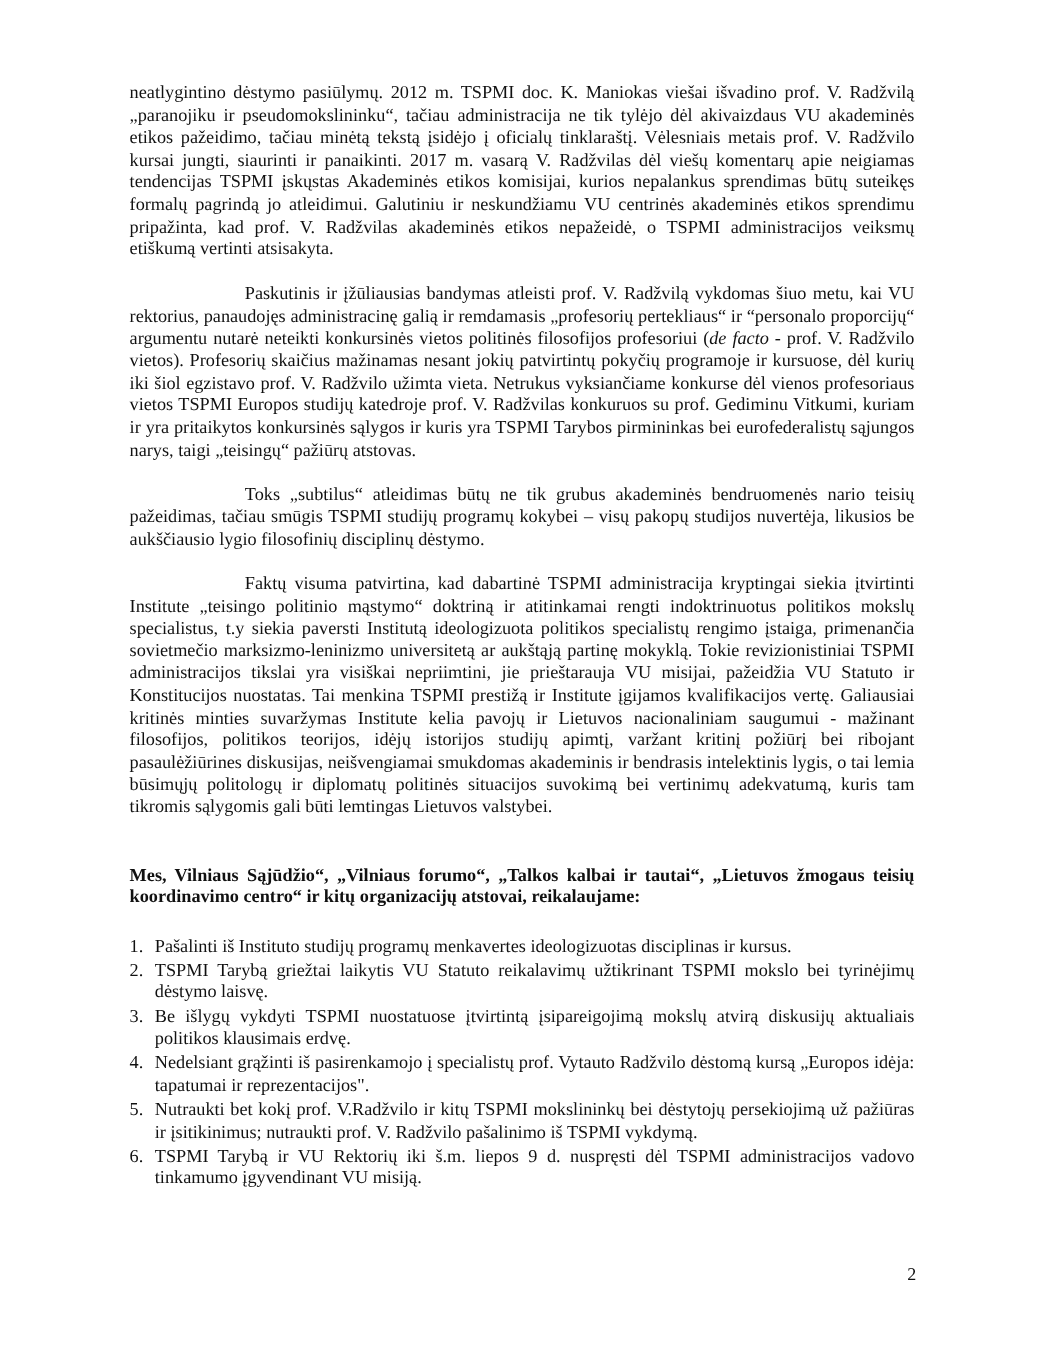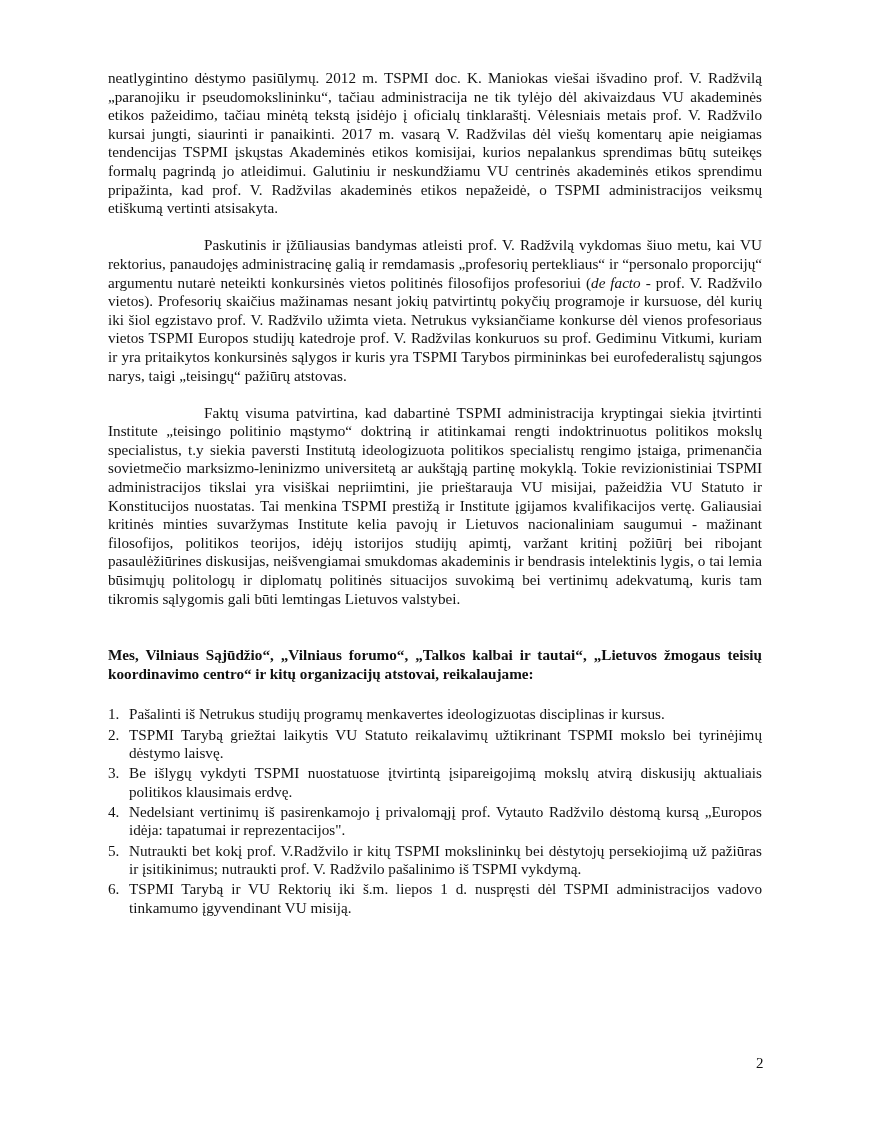--- a/index.html
+++ b/index.html
@@ -25,28 +25,29 @@
     .page-number { position: absolute; left: 756px; top: 1055px; font-size: 15px; }
   </style>
 </head>
 <body>
 
 <div class="page">
   <p>neatlygintino dėstymo pasiūlymų. 2012 m. TSPMI doc. K. Maniokas viešai išvadino prof. V. Radžvilą „paranojiku ir pseudomokslininku“, tačiau administracija ne tik tylėjo dėl akivaizdaus VU akademinės etikos pažeidimo, tačiau minėtą tekstą įsidėjo į oficialų tinklaraštį. Vėlesniais metais prof. V. Radžvilo kursai jungti, siaurinti ir panaikinti. 2017 m. vasarą V. Radžvilas dėl viešų komentarų apie neigiamas tendencijas TSPMI įskųstas Akademinės etikos komisijai, kurios nepalankus sprendimas būtų suteikęs formalų pagrindą jo atleidimui. Galutiniu ir neskundžiamu VU centrinės akademinės etikos sprendimu pripažinta, kad prof. V. Radžvilas akademinės etikos nepažeidė, o TSPMI administracijos veiksmų etiškumą vertinti atsisakyta.</p>
 
   <p class="indent gap1"><span>Paskutinis ir įžūliausias bandymas atleisti prof. V. Radžvilą vykdomas šiuo metu, kai VU rektorius, panaudojęs administracinę galią ir remdamasis „profesorių pertekliaus“ ir “personalo proporcijų“ argumentu nutarė neteikti konkursinės vietos politinės filosofijos profesoriui (</span><i>de facto</i><span> - prof. V. Radžvilo vietos). Profesorių skaičius mažinamas nesant jokių patvirtintų pokyčių programoje ir kursuose, dėl kurių iki šiol egzistavo prof. V. Radžvilo užimta vieta. Netrukus vyksiančiame konkurse dėl vienos profesoriaus vietos TSPMI Europos studijų katedroje prof. V. Radžvilas konkuruos su prof. Gediminu Vitkumi, kuriam ir yra pritaikytos konkursinės sąlygos ir kuris yra TSPMI Tarybos pirmininkas bei eurofederalistų sąjungos narys, taigi „teisingų“ pažiūrų atstovas.</span></p>
 
+  <p class="indent gap1">Toks „subtilus“ atleidimas būtų ne tik grubus akademinės bendruomenės nario teisių pažeidimas, tačiau smūgis TSPMI studijų programų kokybei – visų pakopų studijos nuvertėja, likusios be aukščiausio lygio filosofinių disciplinų dėstymo.</p>
 
   <p class="indent gap1">Faktų visuma patvirtina, kad dabartinė TSPMI administracija kryptingai siekia įtvirtinti Institute „teisingo politinio mąstymo“ doktriną ir atitinkamai rengti indoktrinuotus politikos mokslų specialistus, t.y siekia paversti Institutą ideologizuota politikos specialistų rengimo įstaiga, primenančia sovietmečio marksizmo-leninizmo universitetą ar aukštąją partinę mokyklą.  Tokie revizionistiniai TSPMI administracijos tikslai yra visiškai nepriimtini, jie prieštarauja VU misijai, pažeidžia VU Statuto ir Konstitucijos nuostatas. Tai menkina TSPMI prestižą ir Institute įgijamos kvalifikacijos vertę. Galiausiai kritinės minties suvaržymas Institute kelia pavojų ir Lietuvos nacionaliniam saugumui - mažinant filosofijos, politikos teorijos, idėjų istorijos studijų apimtį, varžant kritinį požiūrį bei ribojant pasaulėžiūrines diskusijas, neišvengiamai smukdomas akademinis ir bendrasis intelektinis lygis, o tai lemia būsimųjų politologų ir diplomatų politinės situacijos suvokimą bei vertinimų adekvatumą, kuris tam tikromis sąlygomis gali būti lemtingas Lietuvos valstybei.</p>
 
   <p class="heading">Mes, Vilniaus Sąjūdžio“, „Vilniaus forumo“, „Talkos kalbai ir tautai“, „Lietuvos žmogaus teisių koordinavimo centro“ ir kitų organizacijų atstovai, reikalaujame:</p>
 
   <ol>
-    <li><span class="num">1.</span><span>Pašalinti iš Netrukus studijų programų menkavertes ideologizuotas disciplinas ir kursus.</span></li>
+    <li><span class="num">1.</span><span>Pašalinti iš Instituto studijų programų menkavertes ideologizuotas disciplinas ir kursus.</span></li>
     <li><span class="num">2.</span><span>TSPMI Tarybą griežtai laikytis VU Statuto reikalavimų užtikrinant TSPMI mokslo bei tyrinėjimų dėstymo laisvę.</span></li>
     <li><span class="num">3.</span><span>Be išlygų vykdyti TSPMI nuostatuose įtvirtintą įsipareigojimą mokslų atvirą diskusijų aktualiais politikos klausimais erdvę.</span></li>
-    <li><span class="num">4.</span><span>Nedelsiant vertinimų iš pasirenkamojo į privalomąjį prof. Vytauto Radžvilo dėstomą kursą „Europos idėja: tapatumai ir reprezentacijos".</span></li>
+    <li><span class="num">4.</span><span>Nedelsiant grąžinti iš pasirenkamojo į specialistų prof. Vytauto Radžvilo dėstomą kursą „Europos idėja: tapatumai ir reprezentacijos".</span></li>
     <li><span class="num">5.</span><span>Nutraukti bet kokį prof. V.Radžvilo ir kitų TSPMI mokslininkų bei dėstytojų persekiojimą už pažiūras ir įsitikinimus; nutraukti prof. V. Radžvilo pašalinimo iš TSPMI vykdymą.</span></li>
-    <li><span class="num">6.</span><span>TSPMI Tarybą ir VU Rektorių iki š.m. liepos 1 d. nuspręsti dėl TSPMI administracijos vadovo tinkamumo įgyvendinant VU misiją.</span></li>
+    <li><span class="num">6.</span><span>TSPMI Tarybą ir VU Rektorių iki š.m. liepos 9 d. nuspręsti dėl TSPMI administracijos vadovo tinkamumo įgyvendinant VU misiją.</span></li>
   </ol>
 </div>
 
 <div class="page-number">2</div>
 
 </body></html>

